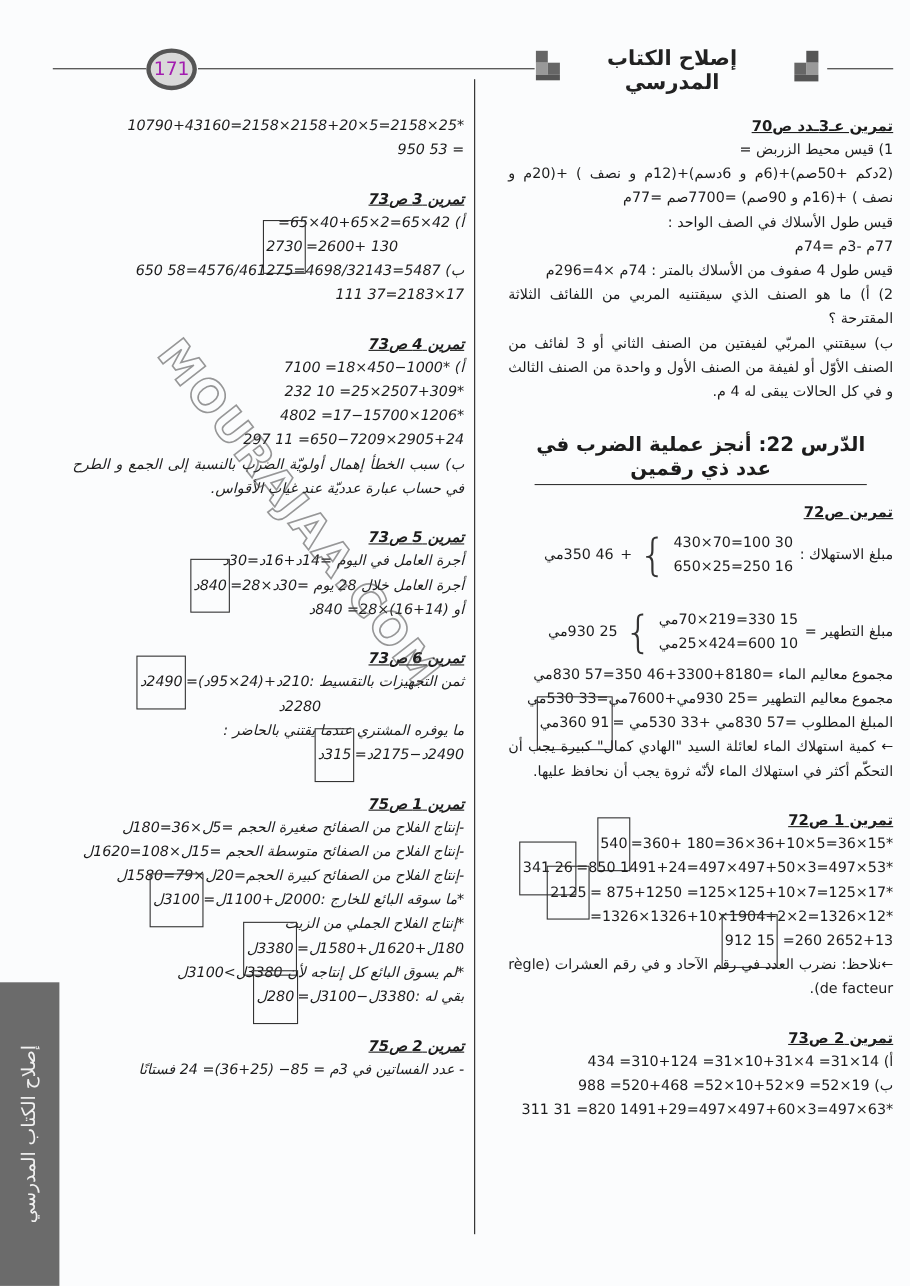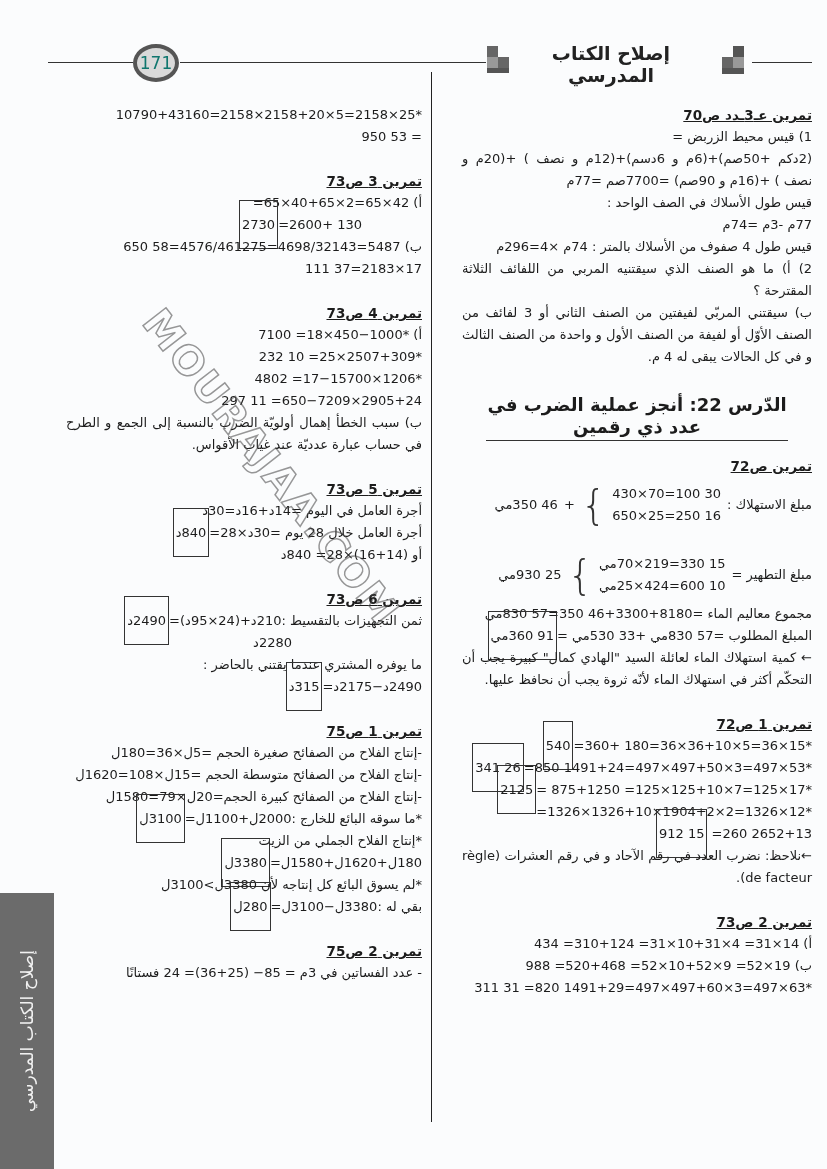--- a/index.html
+++ b/index.html
@@ -4,33 +4,33 @@
 <style>
   html, body { margin:0; padding:0; }
   body {
     width:827px; height:1169px; background:#fbfcfd; position:relative; overflow:hidden;
     font-family:"DejaVu Sans", sans-serif; color:#1c1c1c;
   }
   .header-line { position:absolute; top:62px; height:1px; background:#333; }
   .page-num {
     position:absolute; left:133px; top:44px; width:46px; height:38px; border-radius:50%;
     background:#d9d9d9; border:4px solid #555; display:flex; align-items:center; justify-content:center;
-    font-size:17px; color:#0f766e; box-sizing:border-box;
+    font-size:17px; color:#a21caf; box-sizing:border-box;
   }
   .header-title {
     position:absolute; top:42px; left:506px; width:210px; text-align:center;
     font-size:19px; font-weight:bold; direction:rtl; color:#222;
   }
   .sq { position:absolute; }
   .col-divider { position:absolute; left:431px; top:72px; width:1px; height:1050px; background:#222; }
   .col {
     position:absolute; direction:rtl; font-size:13px; line-height:22px; text-align:right;
   }
   .col.right { left:462px; width:350px; top:96px; }
-  .col.left { left:66px; width:356px; top:96px; }
+  .col.left { left:66px; width:356px; top:96px;font-style:italic; }
   .ex-title {
     font-weight:bold; text-decoration:underline; margin-top:8px; font-size:13.5px;
   }
   .line { white-space:nowrap; }
   .wrap { white-space:normal; text-align:justify; }
   .boxed { border:1px solid #333; padding:16px 2px; }
   .lesson-title {
     font-weight:bold; font-size:18px; text-align:center; border-bottom:1px solid #333;
     margin:26px 24px 14px 24px; padding-bottom:2px;
   }
@@ -106,20 +106,21 @@
   <div class="brace-block">
     <span>مبلغ التطهير =</span>
     <div>
       <div class="line">15 330=219×70مي</div>
       <div class="line">10 600=424×25مي</div>
     </div>
     <span class="brace">}</span>
     <span>25 930مي</span>
   </div>
   <div class="line">مجموع معاليم الماء =8180+3300+46 350=57 830مي</div>
+  <div class="line">مجموع معاليم التطهير =25 930مي+7600مي=33 530مي</div>
   <div class="line"><span>المبلغ المطلوب =57 830مي +33 530مي =</span><span class="boxed">91 360مي</span></div>
   <div class="wrap">← كمية استهلاك الماء لعائلة السيد "الهادي كمال" كبيرة يجب أن التحكّم أكثر في استهلاك الماء لأنّه ثروة يجب أن نحافظ عليها.</div>
 
   <div class="gap"></div>
   <div class="ex-title">تمرين 1 ص72</div>
   <div class="line"><span>*15×36=5×36+10×36=180 +360=</span><span class="boxed">540</span></div>
   <div class="line"><span>*53×497=3×497+50×497=1491+24 850=</span><span class="boxed">26 341</span></div>
   <div class="line"><span>*17×125=7×125+10×125= 875+1250 =</span><span class="boxed">2125</span></div>
   <div class="line"><span>*12×1326=2×1904+2×1326+10×1326=</span></div>
   <div class="line"><span>2652+13 260= </span><span class="boxed">15 912</span></div>

